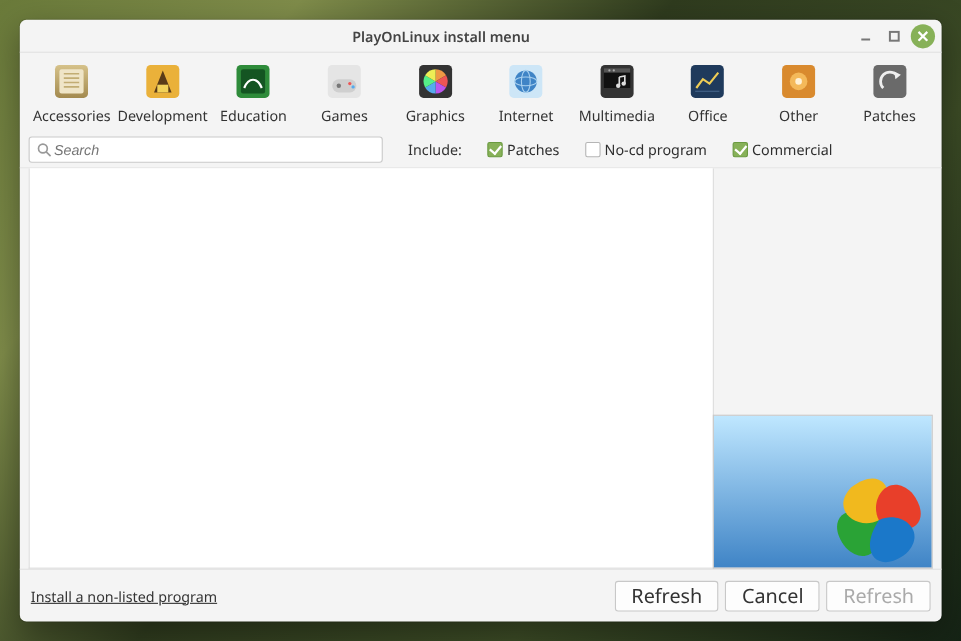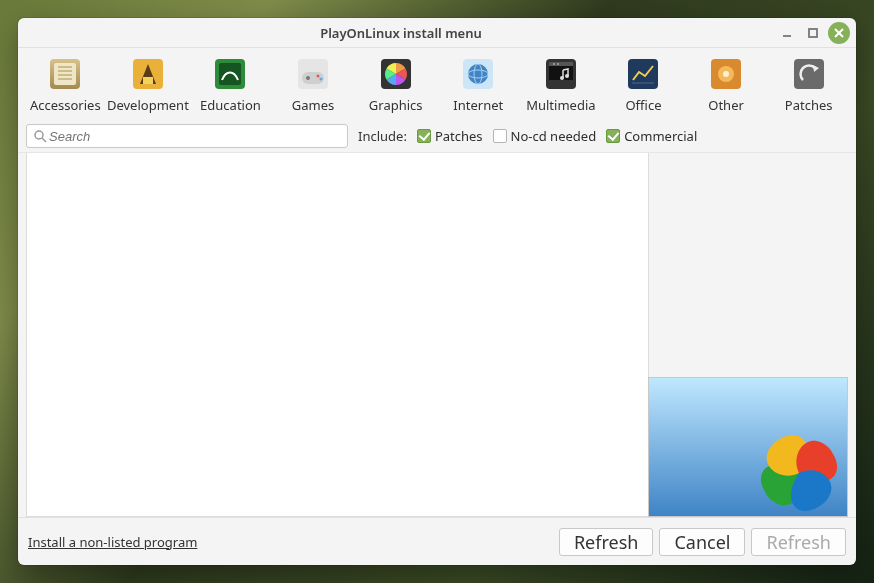--- a/index.html
+++ b/index.html
@@ -77,21 +77,21 @@
     display:flex;
     align-items:center;
     justify-content:center;
   }
   .cat .label { font-size: 13px; color:#333; }
 
   .filterrow {
     display: flex;
     align-items: center;
     padding: 4px 8px;
-    gap: 10px;
+    gap: 23px;
     border-bottom: 1px solid #e6e6e6;
   }
   .searchbox {
     flex: 0 0 322px;
     height: 24px;
     background: #fff;
     border: 1px solid #c9c9c9;
     border-radius: 3px;
     display: flex;
     align-items: center;
@@ -366,21 +366,21 @@
       <input type="text" placeholder="Search" style="">
     </div>
     <span class="include-label">Include:</span>
 
     <div class="chk">
       <div class="chkbox checked"></div>
       <span>Patches</span>
     </div>
     <div class="chk">
       <div class="chkbox"></div>
-      <span>No-cd needed</span>
+      <span>No-cd program</span>
     </div>
     <div class="chk">
       <div class="chkbox checked"></div>
       <span>Commercial</span>
     </div>
   </div>
 
   <div class="mainrow">
     <div class="listpane"></div>
     <div class="rightpane">

